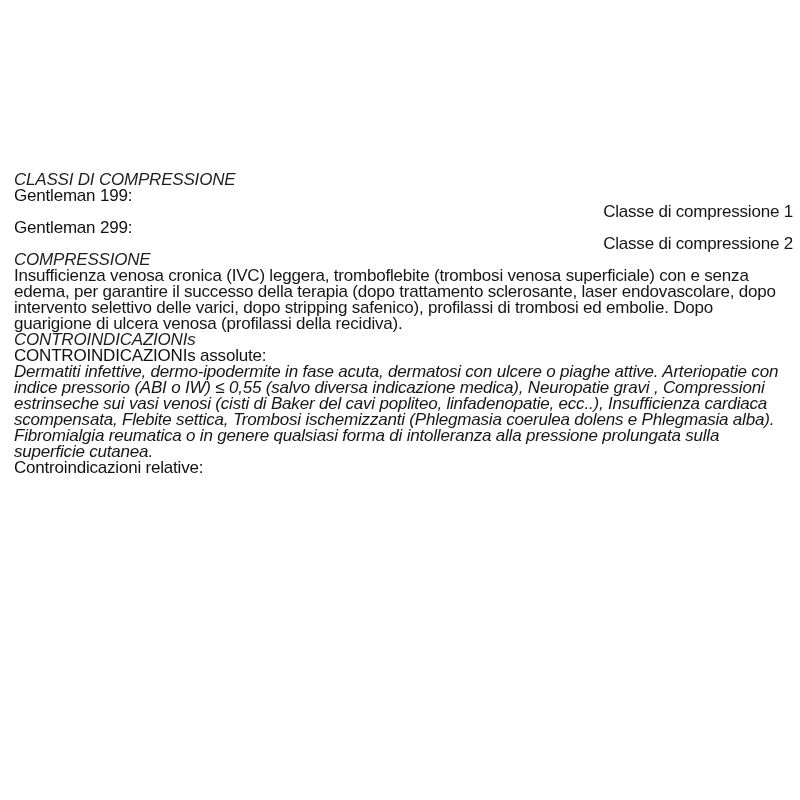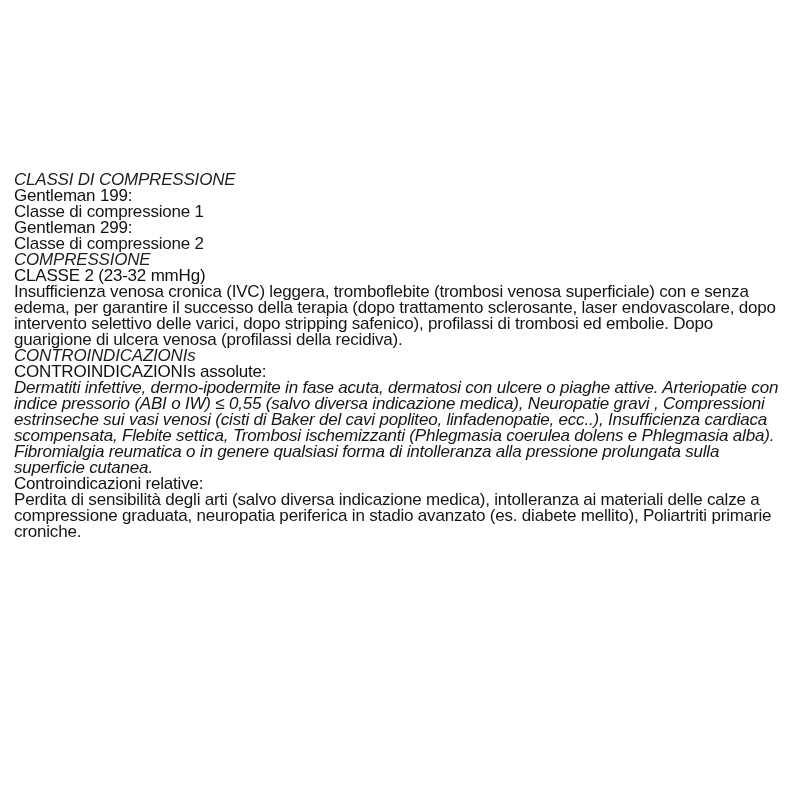--- a/index.html
+++ b/index.html
@@ -34,21 +34,21 @@
   }
   .bold-heading {
     font-weight: 700;
     letter-spacing: -0.1px;
   }
   .body-text {
     color: #161616;
   }
   
   .mt3  { margin-top: 3px; font-style: italic; }
-  .mt4  { margin-top: 4px; }
+  .mt4  { margin-top: 4px; text-align: right; }
   .mt5  { margin-top: 5px; }
   .mt7  { margin-top: 7px; }
   .mt20 { margin-top: 20px; }
   .mt22 { margin-top: 22px; }
   .mt25 { margin-top: 25px; }
 </style>
 </head>
 <body>
 
 <div class="doc">
@@ -56,25 +56,23 @@
   <section>
     <h2 class="sec-title">CLASSI DI COMPRESSIONE</h2>
     <p class="bold-heading mt7">Gentleman 199:</p>
     <p class="body-text mt4">Classe di compressione 1</p>
     <p class="bold-heading mt5">Gentleman 299:</p>
     <p class="body-text mt4">Classe di compressione 2</p>
   </section>
 
   <section>
     <h2 class="sec-title mt25">COMPRESSIONE</h2>
-    <p class="bold-heading mt5">CLASSE 2 (23-32 mmHg)</p>
     <p class="body-text mt5">Insufficienza venosa cronica (IVC) leggera, tromboflebite (trombosi venosa superficiale) con e senza edema, per garantire il successo della terapia (dopo trattamento sclerosante, laser endovascolare, dopo intervento selettivo delle varici, dopo stripping safenico), profilassi di trombosi ed embolie. Dopo guarigione di ulcera venosa (profilassi della recidiva).</p>
   </section>
 
   <section>
     <h2 class="sec-title mt20">CONTROINDICAZIONIs</h2>
     <p class="bold-heading mt5">CONTROINDICAZIONIs assolute:</p>
     <p class="body-text mt3">Dermatiti infettive, dermo-ipodermite in fase acuta, dermatosi con ulcere o piaghe attive. Arteriopatie con indice pressorio (ABI o IW) ≤ 0,55 (salvo diversa indicazione medica), Neuropatie gravi , Compressioni estrinseche sui vasi venosi (cisti di Baker del cavi popliteo, linfadenopatie, ecc..), Insufficienza cardiaca scompensata, Flebite settica, Trombosi ischemizzanti (Phlegmasia coerulea dolens e Phlegmasia alba). Fibromialgia reumatica o in genere qualsiasi forma di intolleranza alla pressione prolungata sulla superficie cutanea.</p>
     <p class="bold-heading mt22">Controindicazioni relative:</p>
-    <p class="body-text mt5">Perdita di sensibilità degli arti (salvo diversa indicazione medica), intolleranza ai materiali delle calze a compressione graduata, neuropatia periferica in stadio avanzato (es. diabete mellito), Poliartriti primarie croniche.</p>
   </section>
 
 </div>
 
 </body></html>

